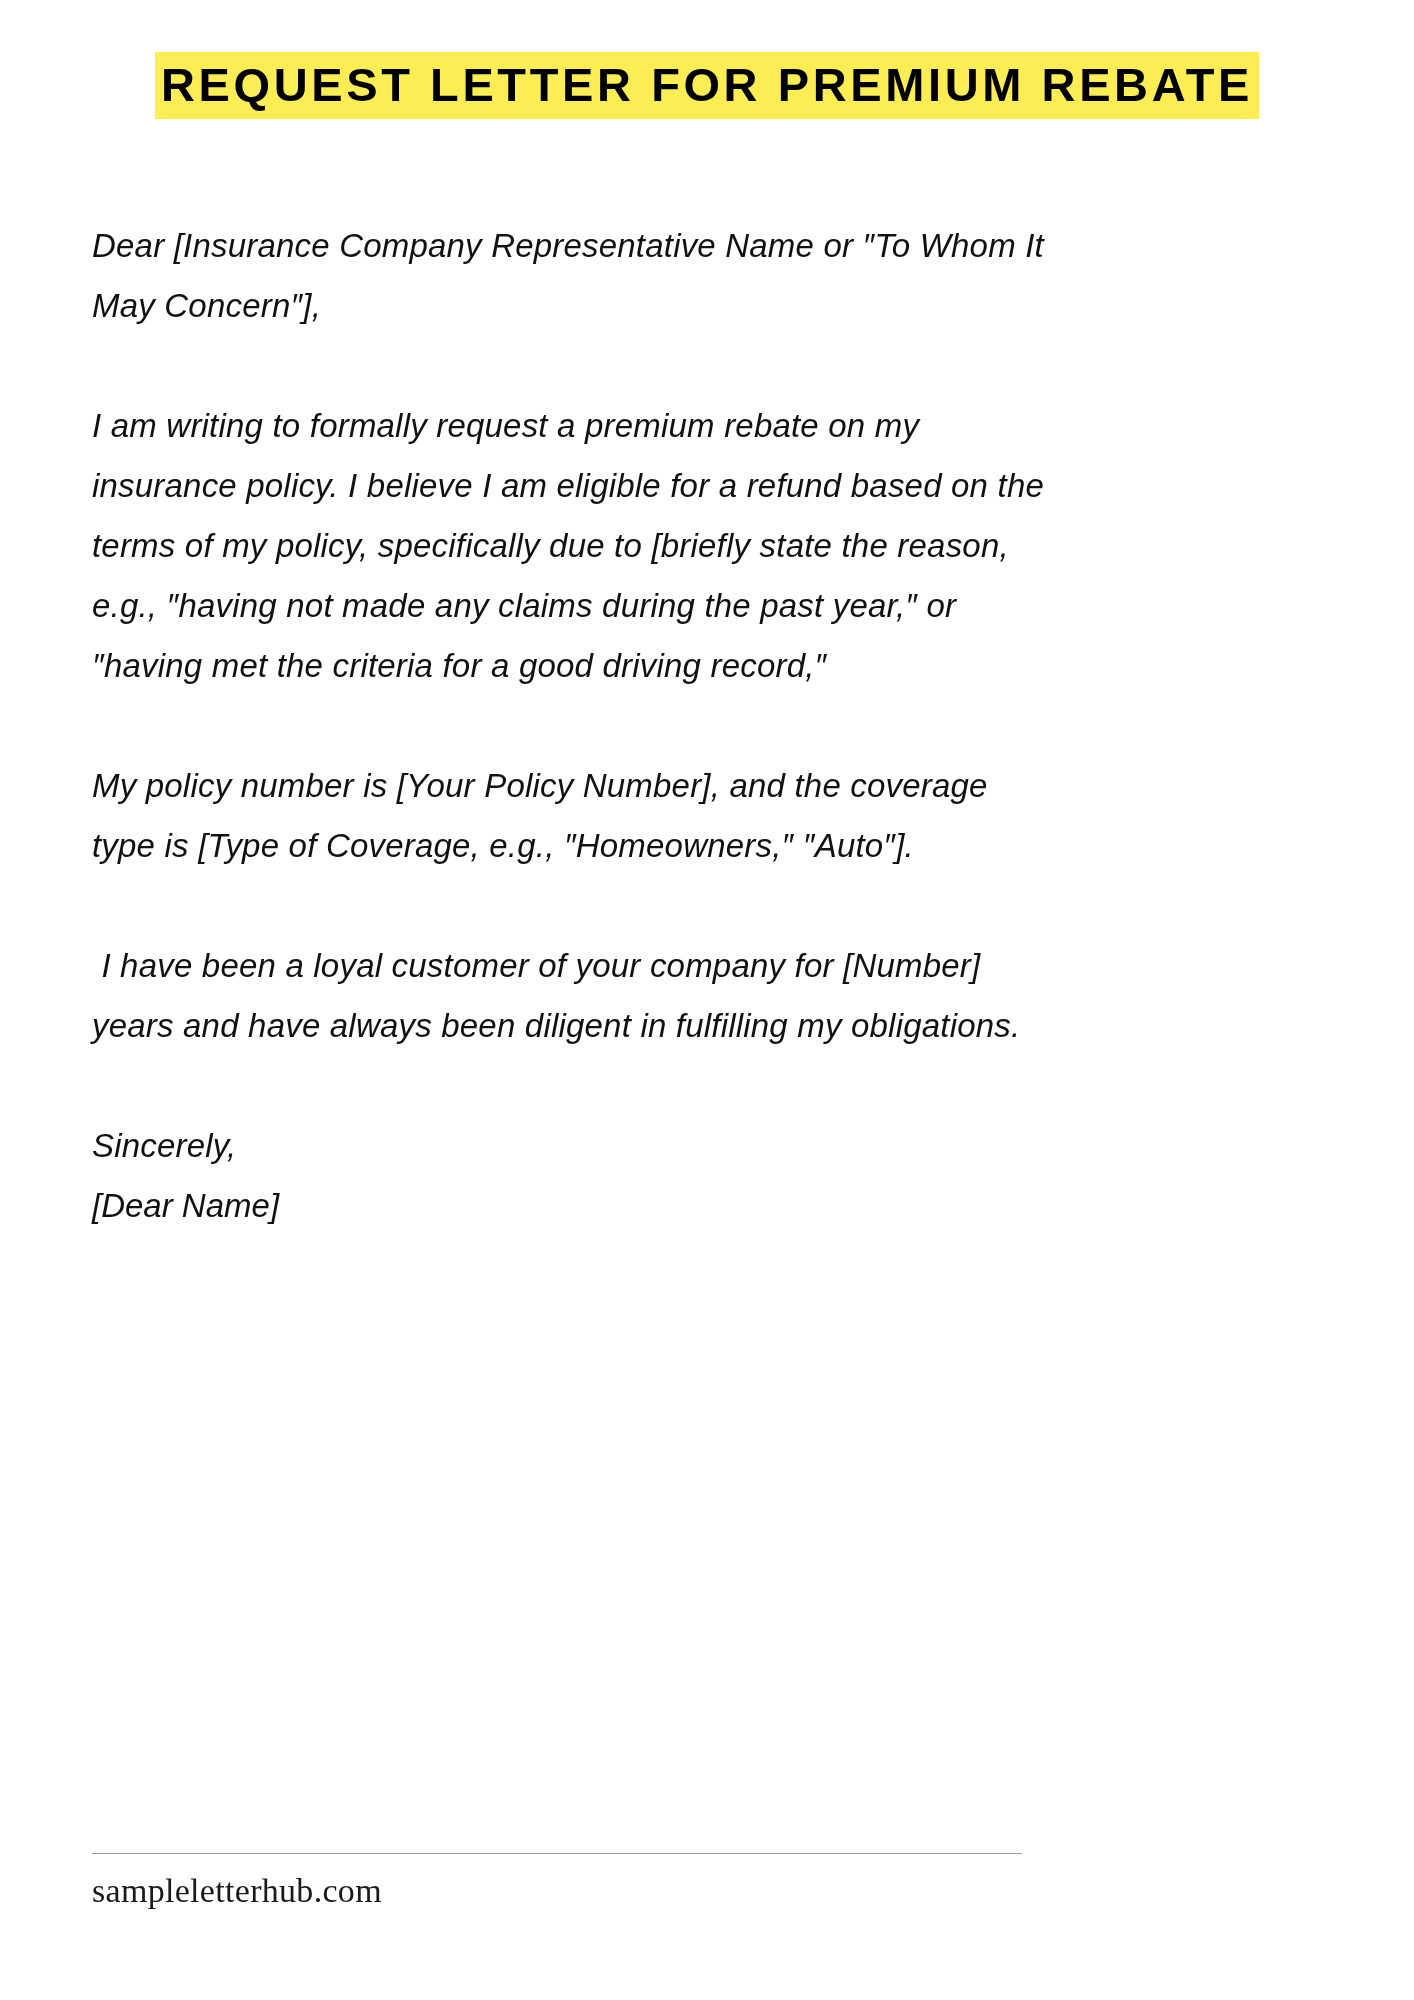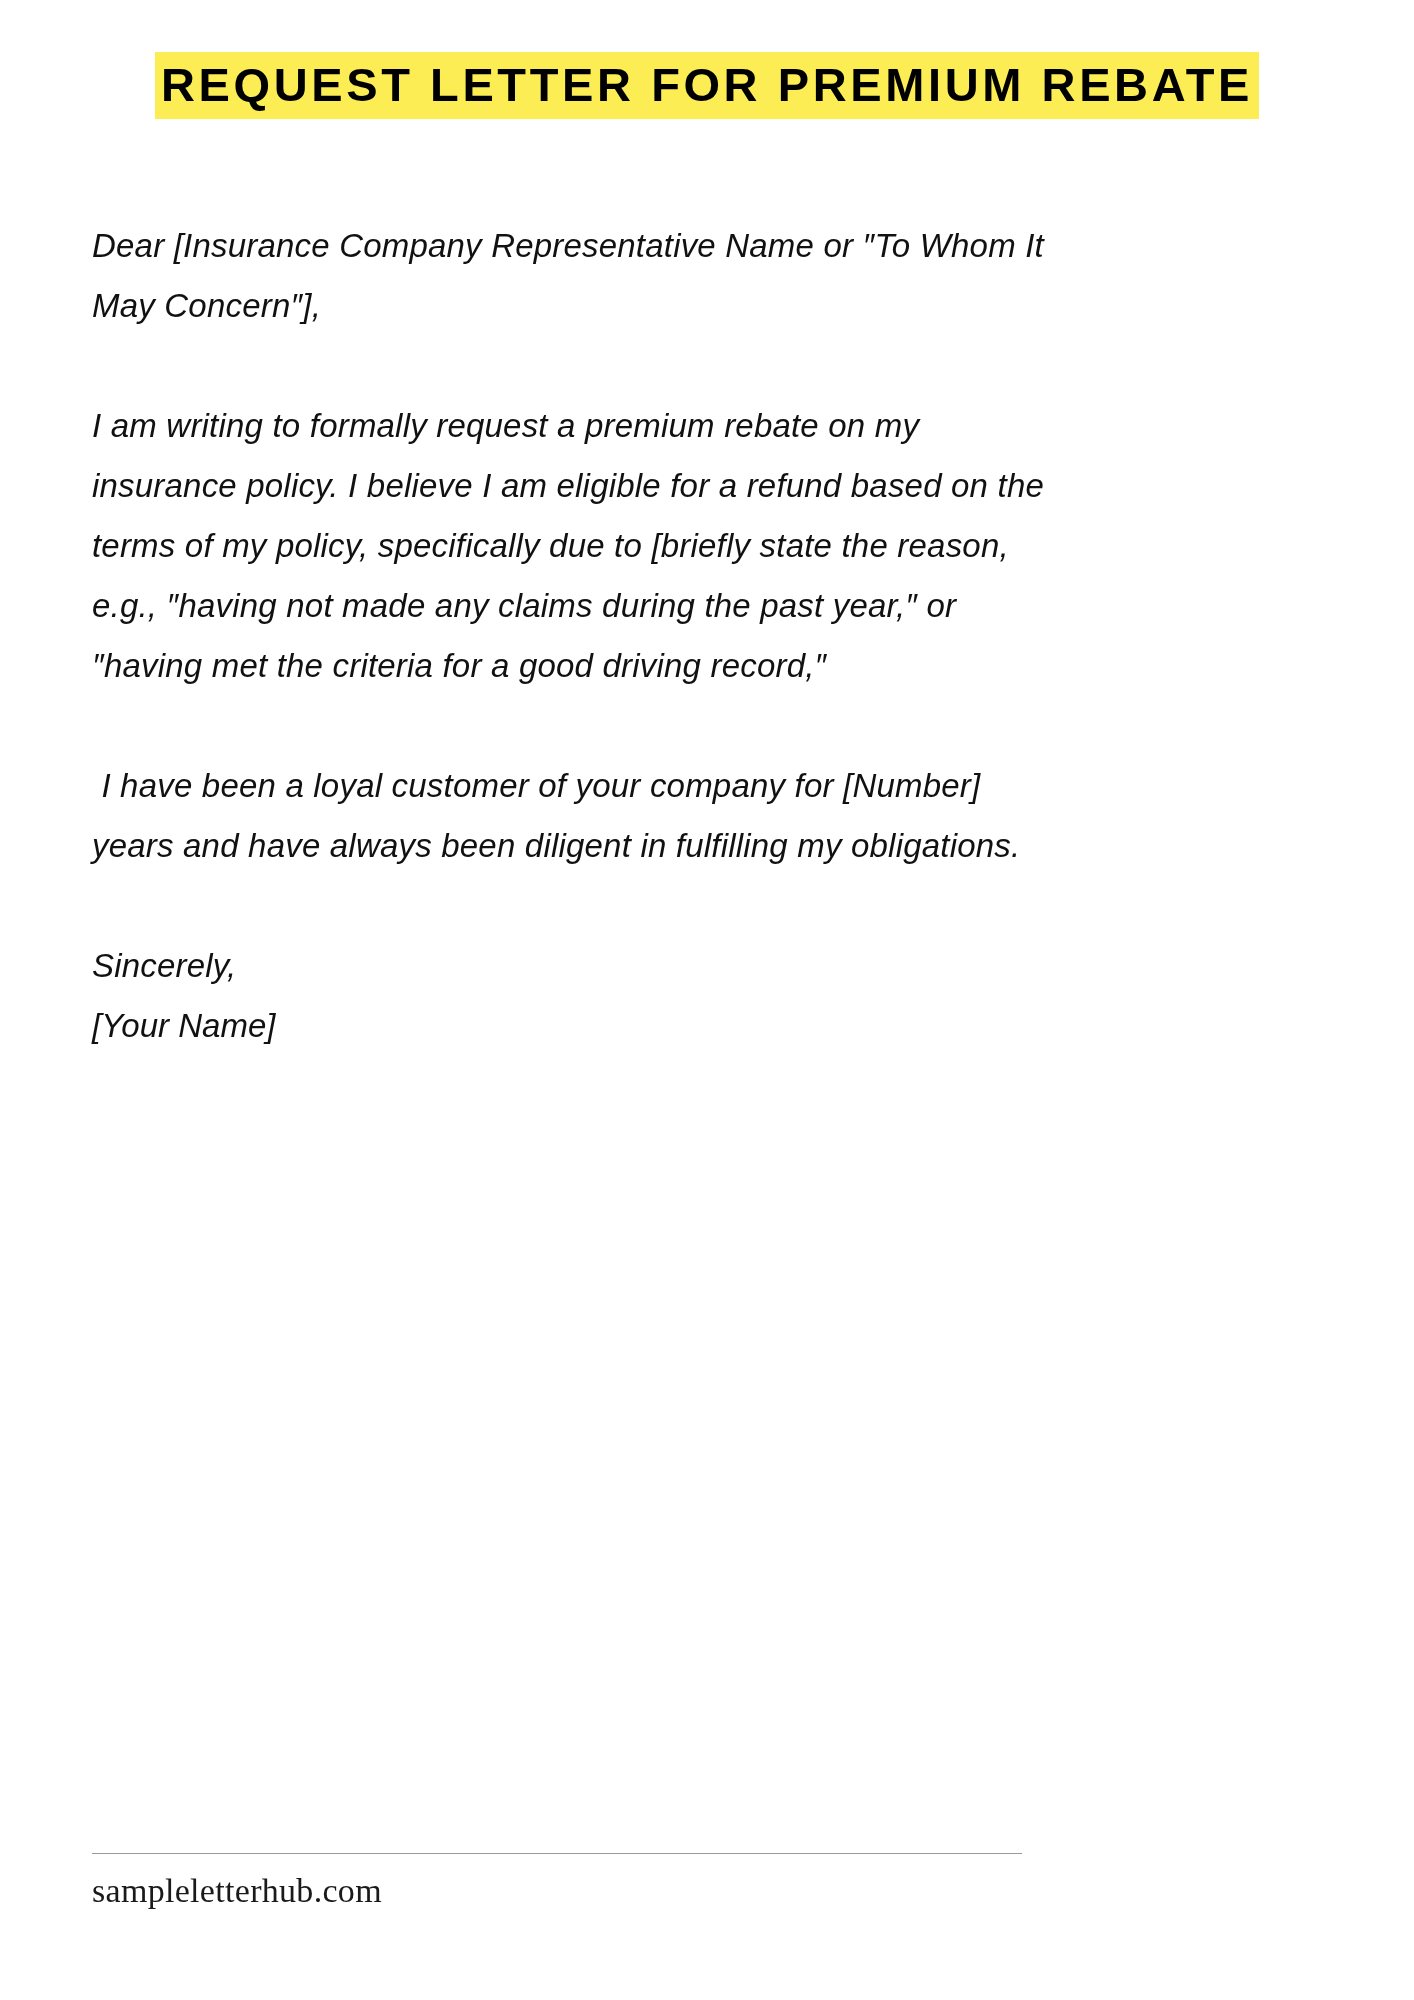--- a/index.html
+++ b/index.html
@@ -100,26 +100,27 @@
   <div class="title-block">
     <span class="title-text">REQUEST LETTER FOR PREMIUM REBATE</span>
   </div>
 
   <div class="body-wrap">
 
     <p class="para">Dear [Insurance Company Representative Name or ″To Whom It May Concern″],</p>
 
     <p class="para">I am writing to formally request a premium rebate on my insurance policy. I believe I am eligible for a refund based on the terms of my policy, specifically due to [briefly state the reason, e.g., ″having not made any claims during the past year,″ or ″having met the criteria for a good driving record,″</p>
 
+    <p class="para">My policy number is [Your Policy Number], and the coverage type is [Type of Coverage, e.g., ″Homeowners,″ ″Auto″].</p>
 
     <p class="para"> I have been a loyal customer of your company for [Number] years and have always been diligent in fulfilling my obligations.</p>
 
     <p class="para">Sincerely,</p>
 
-    <p class="signoff-line">[Your Name]</p>
+    <p class="signoff-line">[Dear Name]</p>
 
   </div>
 
   <div class="footer-rule"></div>
 
   <div class="footer">
     <span class="footer-text">sampleletterhub.com</span>
   </div>
 
 </div>

